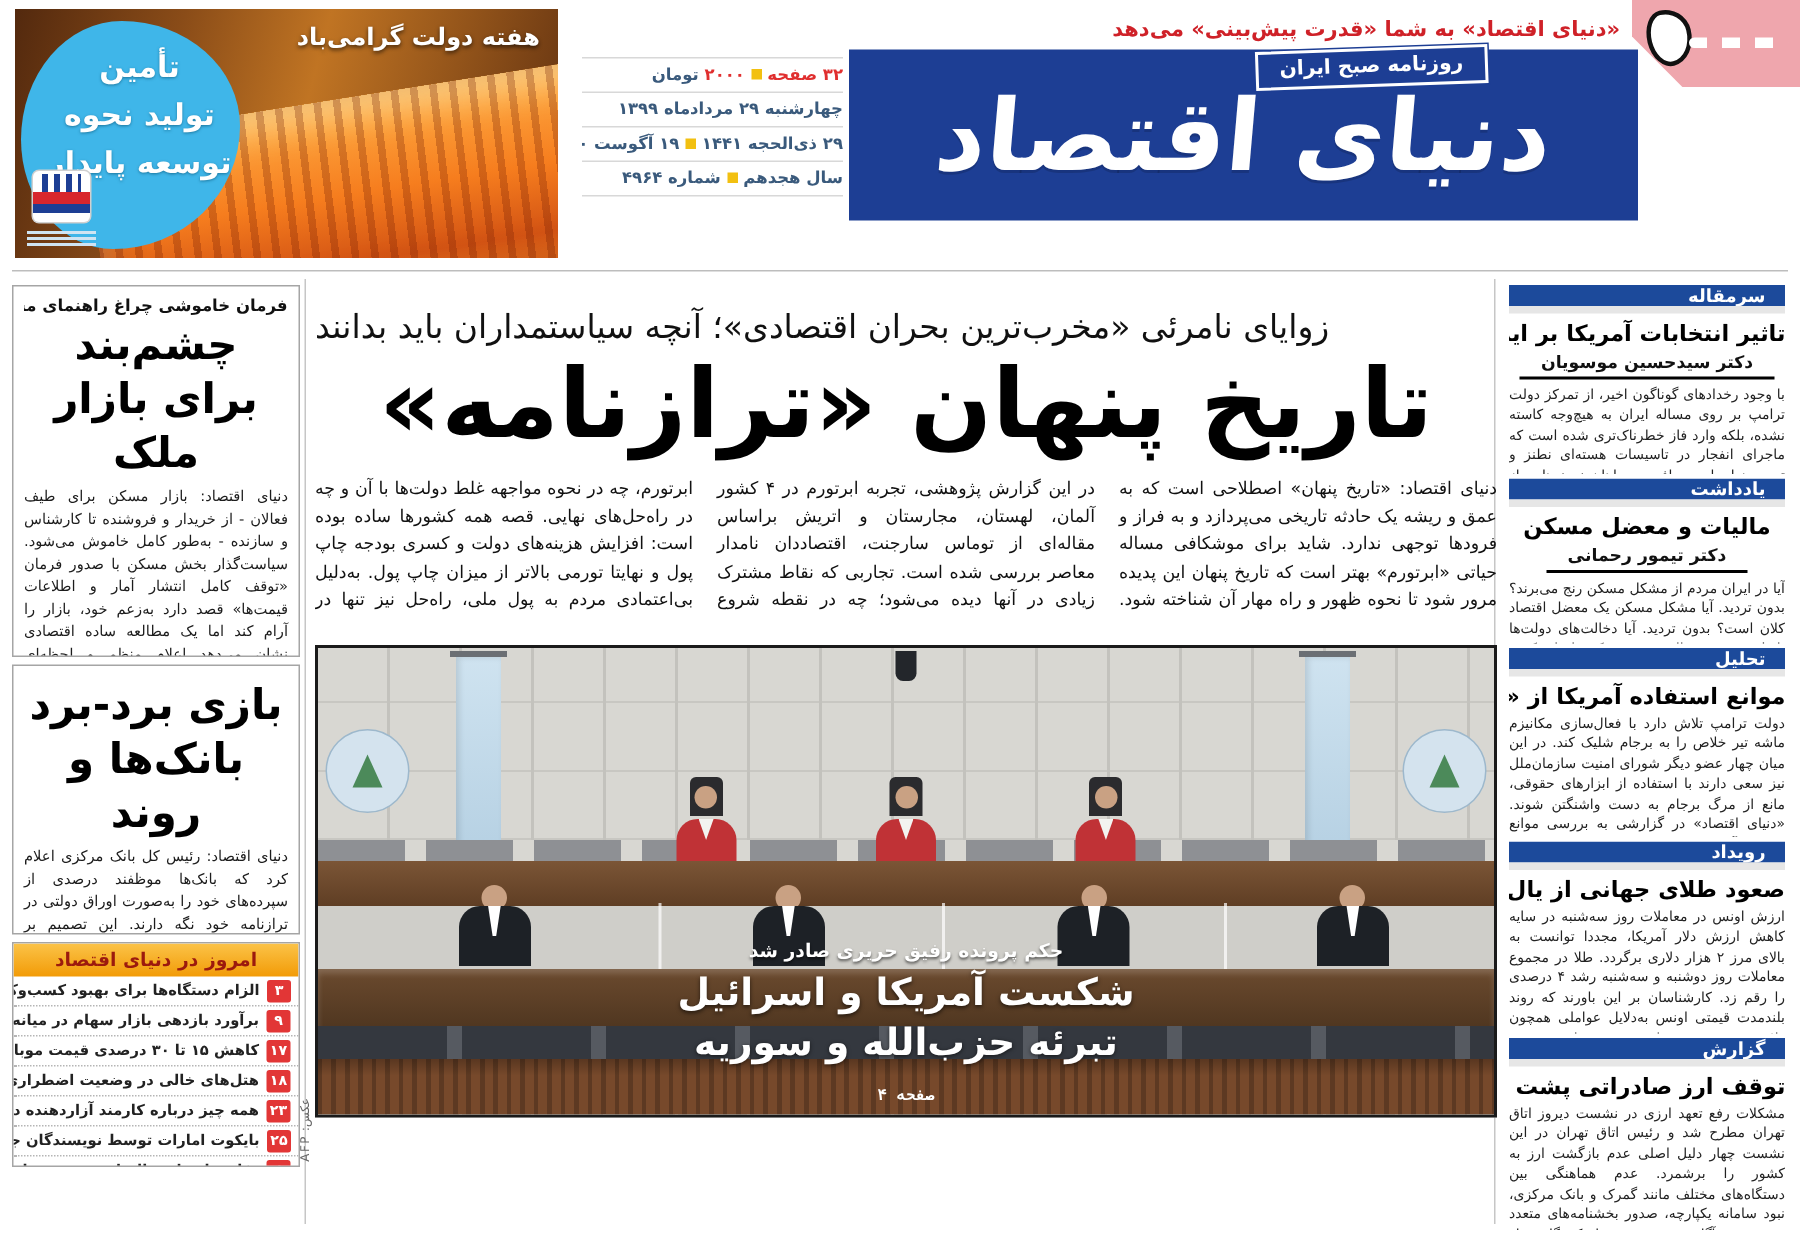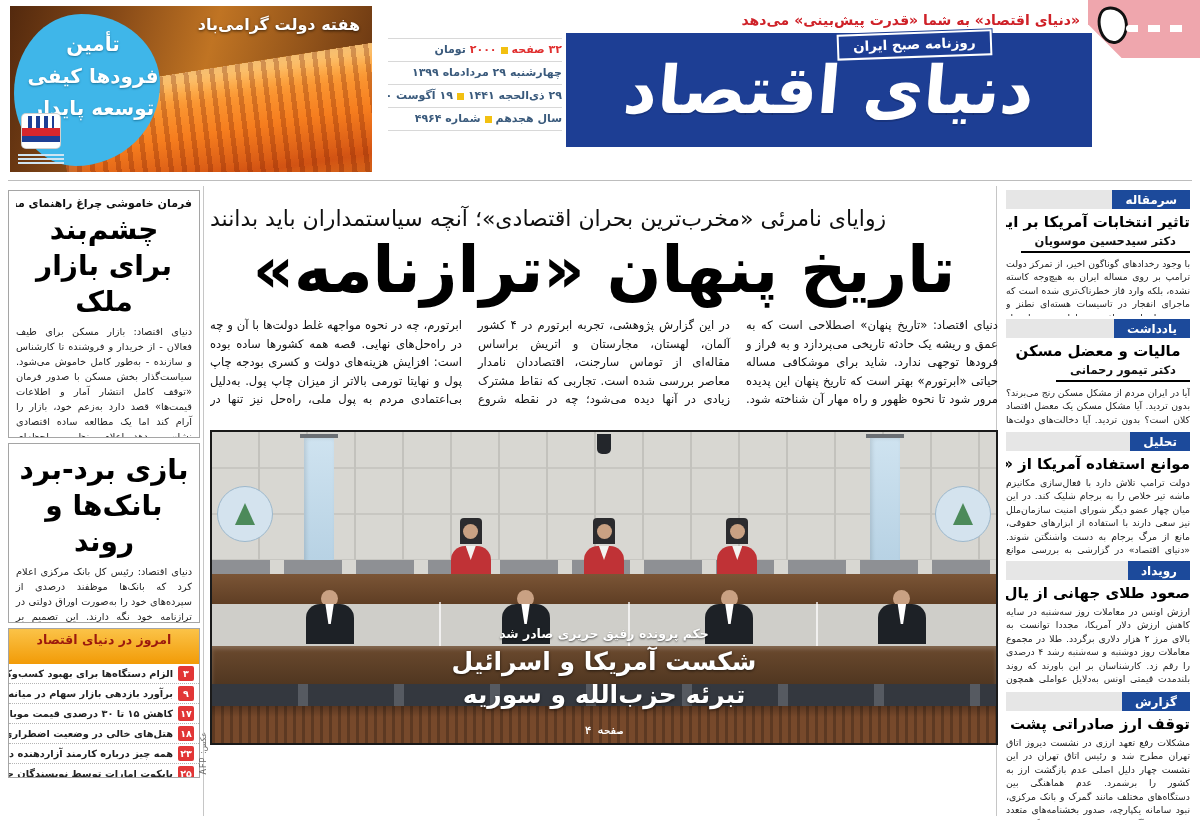--- a/index.html
+++ b/index.html
@@ -60,37 +60,37 @@
   .module{border:1px solid #a5a5a5;margin-bottom:5px;padding:6px 7px;overflow:hidden;box-sizing:border-box;}
   .m1{height:248px;}
   .m2{height:180px;}
   .m-kicker{font-size:11px;font-weight:bold;text-align:center;white-space:nowrap;overflow:hidden;
       letter-spacing:-0.3px;margin-bottom:2px;}
   .big-title{font-size:28px;font-weight:bold;text-align:center;line-height:1.28;color:#000;
       margin:2px 0 6px;letter-spacing:-1px;}
   .smallbody{font-size:9.8px;line-height:1.52;text-align:justify;color:#1c1c1c;}
   .today{padding:0;height:150px;}
   .today-header{background:linear-gradient(180deg,#fbc348,#f29b07);color:#9c1a0e;font-weight:bold;
-      font-size:12.5px;text-align:center;padding:3px 0 17px;}
+      font-size:12.5px;text-align:center;padding:3px 0 4px;}
   .today-row{display:flex;align-items:center;gap:5px;padding:2px 5px;border-bottom:1px dotted #b5b5b5;
       font-size:9.8px;font-weight:bold;color:#222;white-space:nowrap;overflow:hidden;letter-spacing:-0.2px;}
   .today-row:last-child{border-bottom:none;}
   .badge{flex:none;width:16px;height:15px;background:#e23636;color:#fff;font-size:9.5px;
       display:flex;align-items:center;justify-content:center;border-radius:2px;}
   
   .rightcol{position:absolute;left:1006px;right:10px;top:190px;width:184px;}
   .sec{margin-bottom:3px;overflow:hidden;}
   .s1{height:126px;}.s2{height:110px;}.s3{height:126px;}.s4{height:128px;}.s5{height:128px;}
-  .sec-bar{display:flex;height:19px;margin-bottom:4px;}
+  .sec-bar{display:flex;height:19px;margin-bottom:4px;flex-direction:column;}
   .sec-label{background:#1c4a9b;color:#fff;font-size:12px;font-weight:bold;padding:0 13px;
       display:flex;align-items:center;}
   .sec-fill{flex:1;background:#e6e6e6;}
   .sec-title{font-size:15px;font-weight:bold;text-align:center;color:#000;margin:1px 0 3px;
       white-space:nowrap;overflow:hidden;letter-spacing:-0.5px;}
-  .sec-author{font-size:11.5px;font-weight:bold;margin-bottom:4px;}
+  .sec-author{text-align:center;font-size:11.5px;font-weight:bold;margin-bottom:4px;}
   .sec-author span{border-bottom:2px solid #000;padding:0 14px 3px;display:inline-block;}
   .sec-body{font-size:9.3px;line-height:1.45;text-align:justify;color:#222;margin:0;}
   
   .center{position:absolute;left:210px;top:190px;width:788px;}
   .lead-kicker{text-align:left;font-size:22px;font-weight:normal;margin-top:16px;letter-spacing:-0.3px;}
   .lead-title{text-align:center;font-size:64px;font-weight:bold;line-height:1.05;margin:6px 0 12px;
       letter-spacing:-2px;color:#000;}
   .lead-body{column-count:3;column-gap:16px;font-size:11.6px;line-height:1.6;text-align:justify;
       height:94px;overflow:hidden;margin:0;}
   
@@ -148,21 +148,21 @@
       font-size:8px;color:#666;letter-spacing:1px;}
 </style>
 </head>
 <body>
 
 <div class="ad">
   <div class="ad-slab"></div>
   <div class="ad-blob"></div>
   <div class="ad-lines">
     <div>تأمین</div>
-    <div>فرودها کیفی</div>
+    <div>تولید نحوه</div>
     <div>توسعه پایدار</div>
   </div>
   <div class="ad-greet">هفته دولت گرامی‌باد</div>
   <div class="ad-logo">
     <div class="plate">
         <div class="cols"></div>
         <div class="bar-r"></div>
         <div class="bar-b"></div>
       </div>
     <div class="cap"></div>

